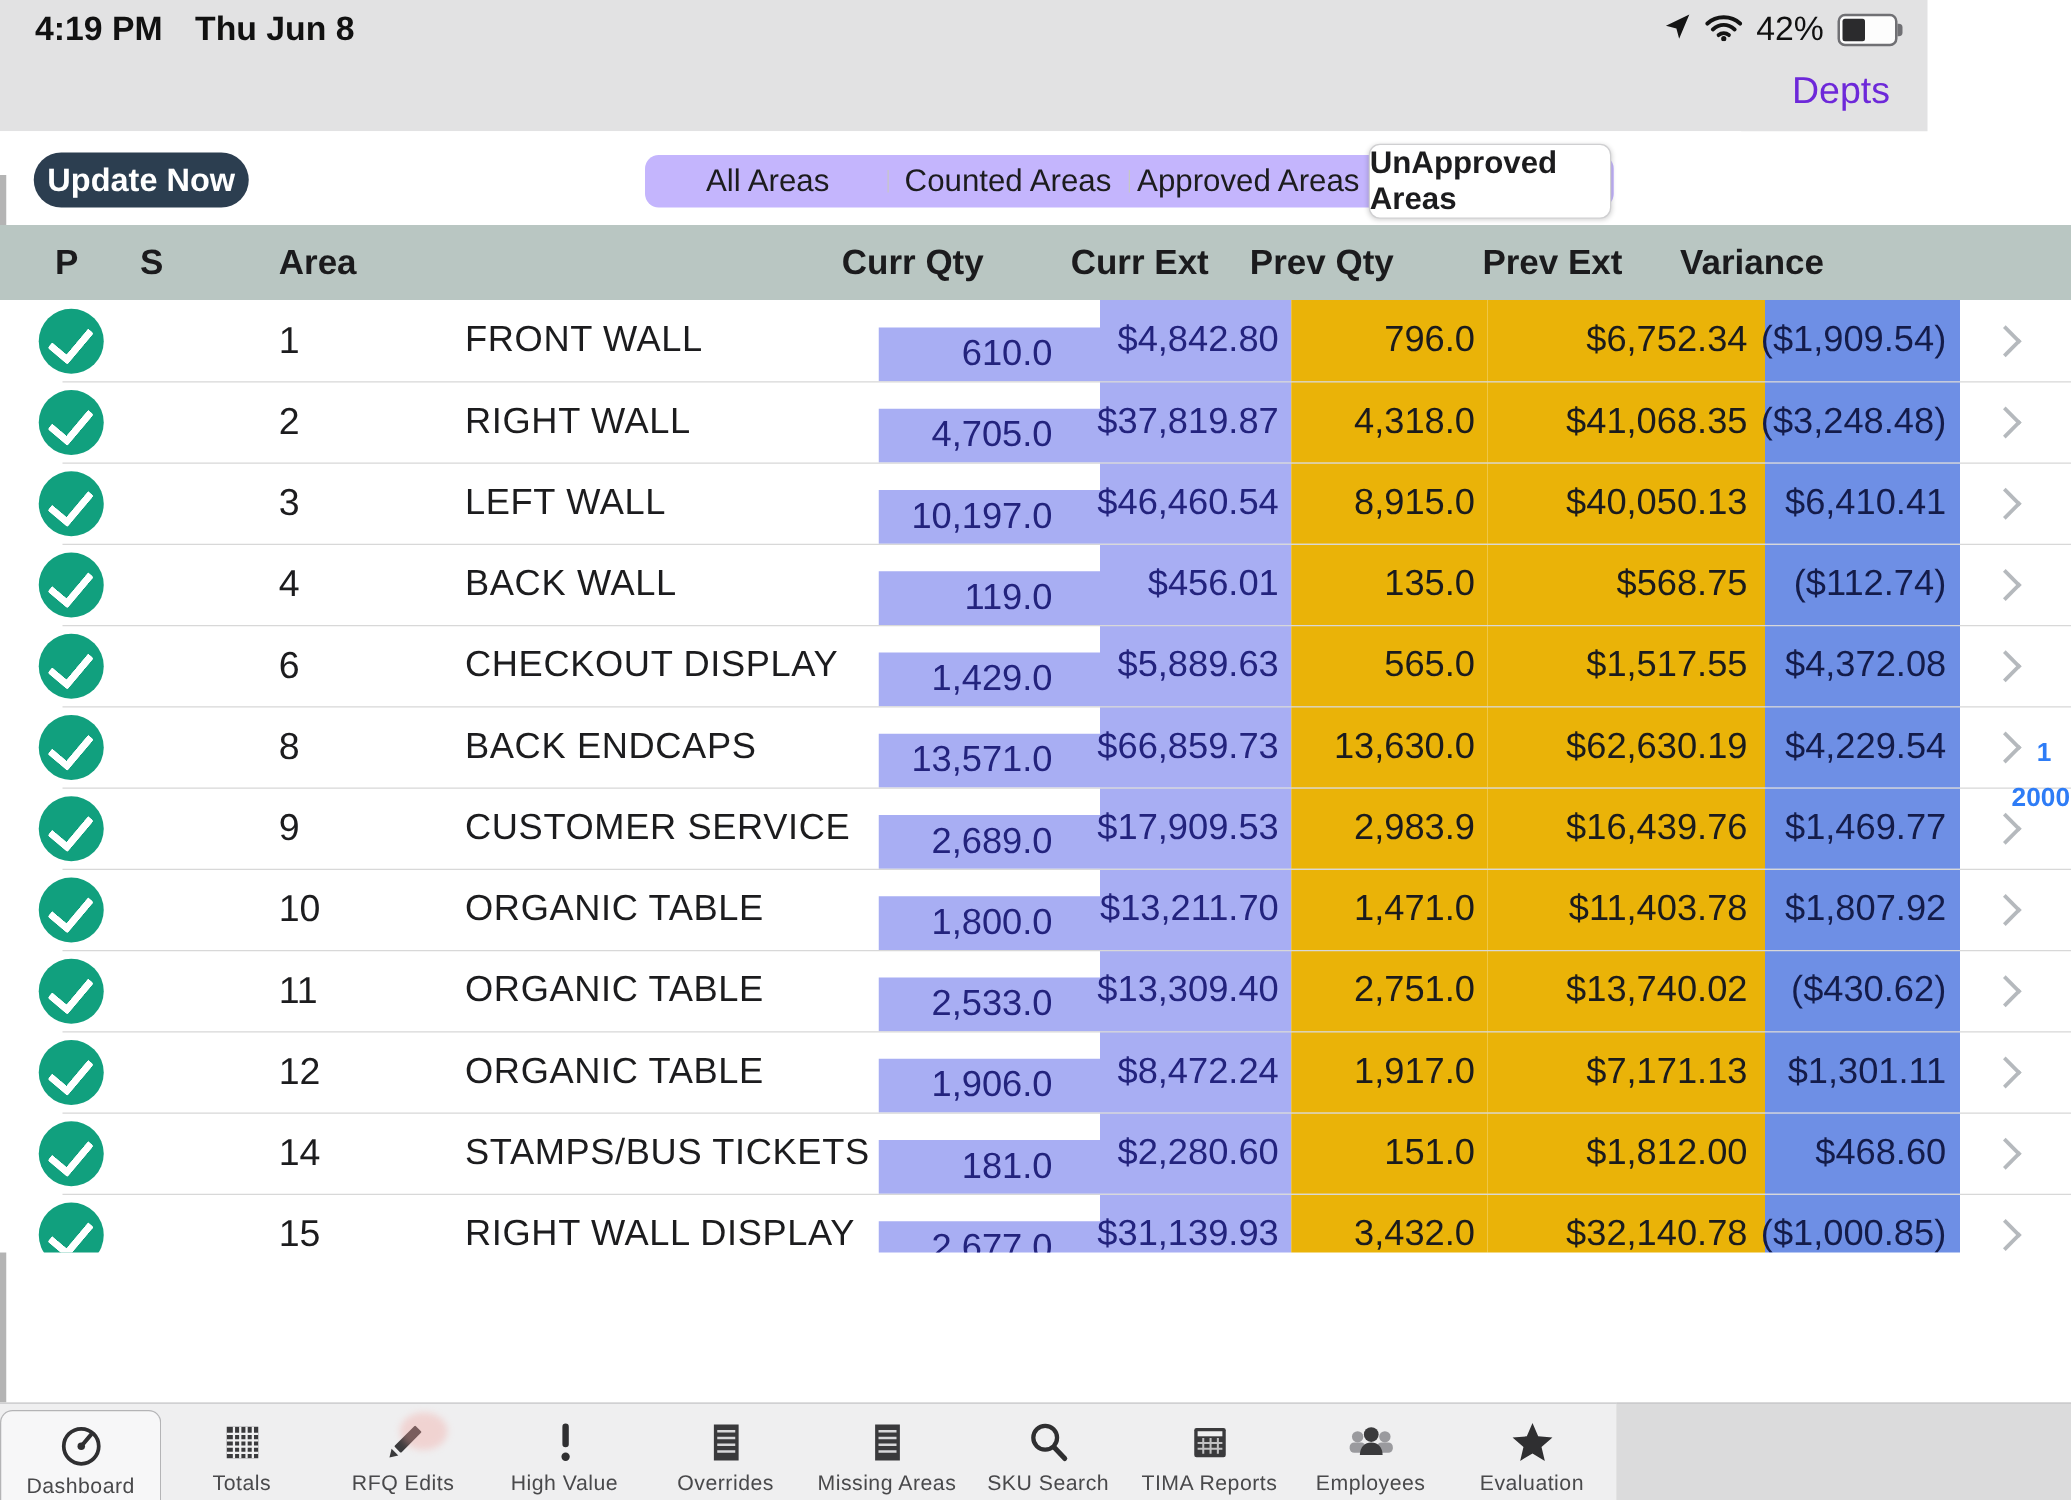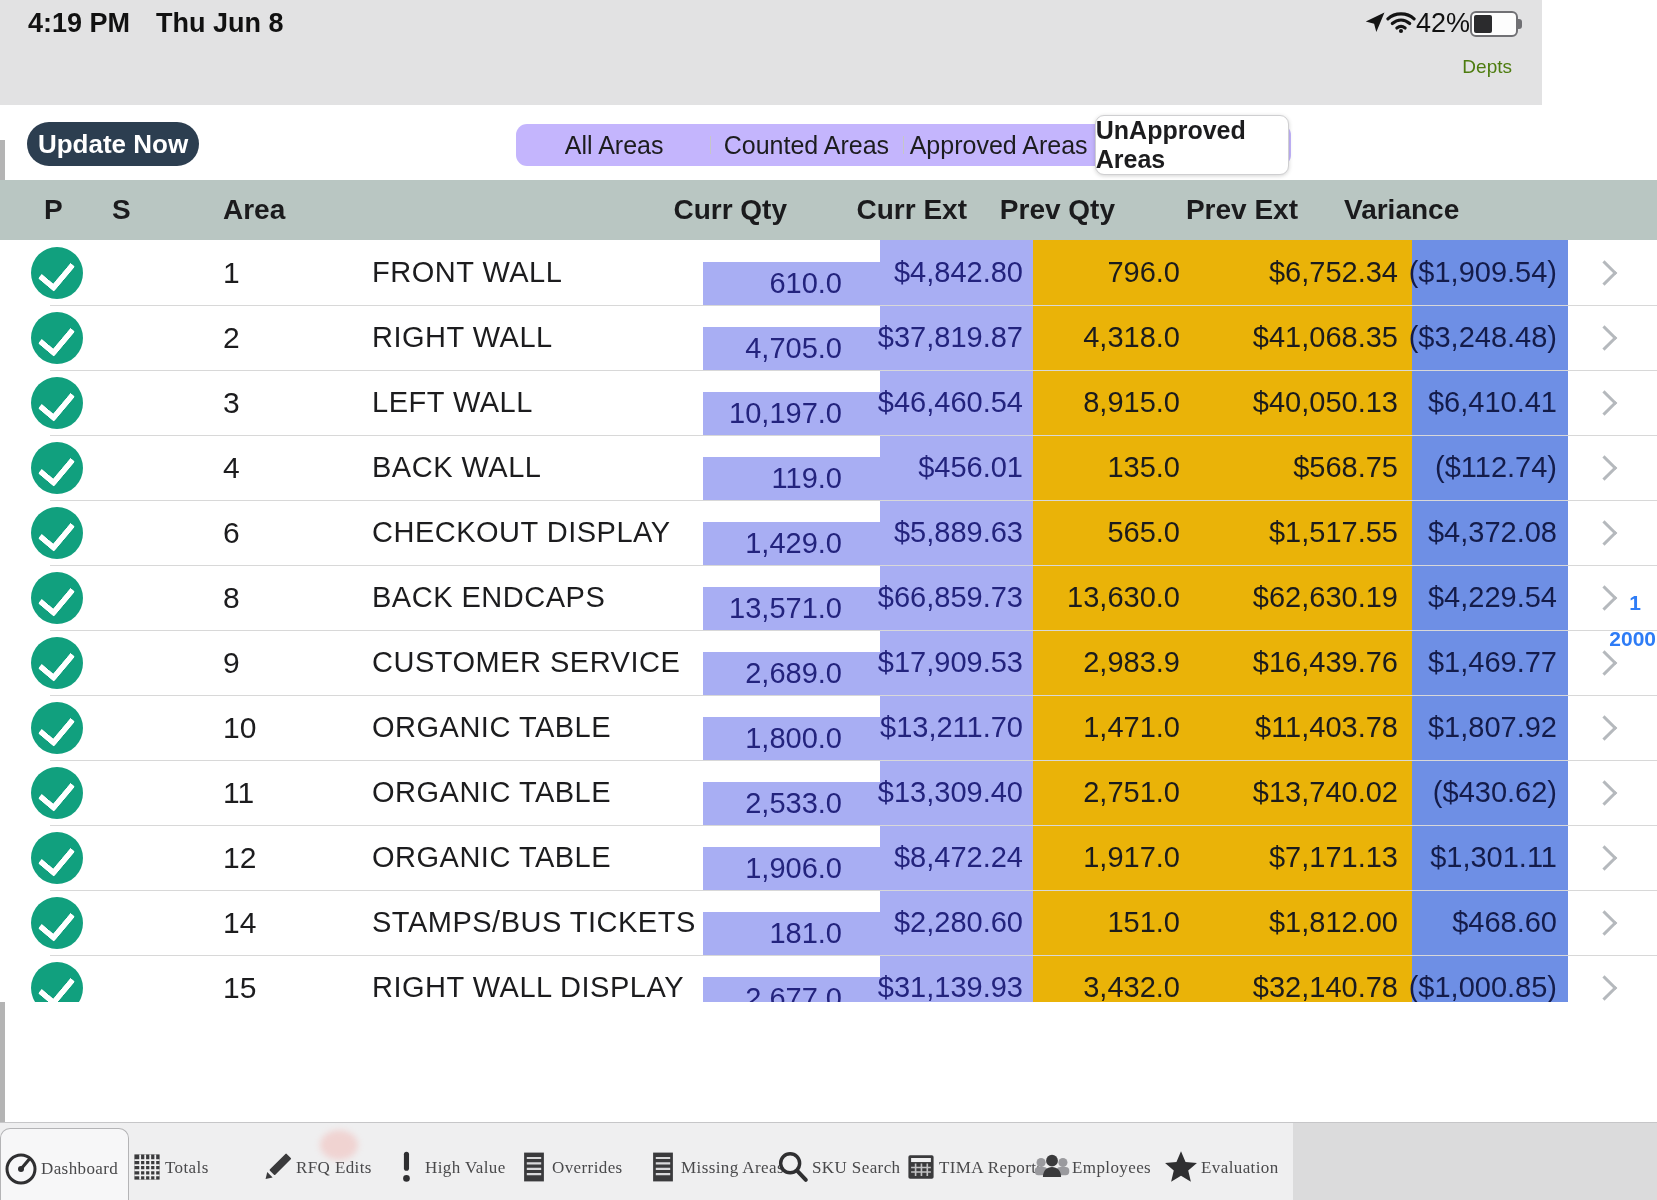--- a/index.html
+++ b/index.html
@@ -3,26 +3,26 @@
 <meta charset="utf-8">
 <style>
   html,body{margin:0;padding:0;overflow:hidden;}
   body{width:1657px;height:1200px;position:relative;background:#ffffff;
        font-family:"Liberation Sans",sans-serif;color:#1c1c1e;}
 
   
   .status-area{position:absolute;left:0;top:0;width:1542px;height:105px;background:#e2e2e3;}
   .status-left{position:absolute;left:28px;top:8px;display:flex;gap:26px;
                font-size:27px;font-weight:600;color:#111;}
-  .status-right{position:absolute;right:24px;top:8px;display:flex;align-items:center;}
+  .status-right{position:absolute;right:24px;top:8px;display:flex;align-items:center;gap:11px;}
   .battery-pct{font-size:27px;font-weight:500;color:#111;}
   .battery{width:44px;height:22px;border:2px solid #707074;border-radius:6px;position:relative;background:#fdfdfd;}
   .battery .fill{position:absolute;left:2px;top:2px;bottom:2px;width:40%;background:#2b2b2d;border-radius:2px;}
   .battery .nub{position:absolute;right:-6px;top:6px;width:4px;height:10px;background:#707074;border-radius:0 3px 3px 0;}
-  .depts-link{position:absolute;right:30px;top:56px;font-size:19px;color:#4d7c0f;cursor:pointer;}
+  .depts-link{position:absolute;right:30px;top:56px;font-size:30px;color:#6d28d9;cursor:pointer;}
 
   
   .toolbar{position:absolute;left:0;top:105px;width:1393px;height:75px;background:#ffffff;}
   .update-btn{position:absolute;left:27px;top:17px;width:172px;height:44px;background:#2c3e50;
               border:none;border-radius:22px;color:#fff;font-size:26px;font-weight:700;
               font-family:"Liberation Sans",sans-serif;display:flex;align-items:center;justify-content:center;cursor:pointer;}
   .segmented{position:absolute;right:102px;top:19px;width:775px;height:42px;background:#c4b5fd;
              border-radius:11px;display:flex;padding:2px;box-sizing:border-box;align-items:center;}
   .segment{flex:1;display:flex;align-items:center;justify-content:center;font-size:25px;
            color:#1c1c1e;position:relative;cursor:pointer;border-radius:9px;}
@@ -62,22 +62,22 @@
         transform:rotate(45deg) translate(-6px,6px);}
 
   .side-page{position:absolute;right:16px;top:591px;font-size:21px;font-weight:600;color:#2e7cf6;}
   .side-count{position:absolute;right:1px;top:627px;font-size:21px;font-weight:700;color:#2e7cf6;}
 
   
   .tabbar{position:absolute;left:0;top:1122px;width:1293px;height:78px;background:#efeff0;
           border-top:1px solid #c6c6c8;display:flex;box-sizing:border-box;}
   .tabbar-right{position:absolute;left:1293px;top:1122px;width:364px;height:78px;background:#dbdbdc;
           border-top:1px solid #c6c6c8;box-sizing:border-box;}
-  .tab{width:129px;flex:none;display:flex;flex-direction:row;align-items:center;padding-top:10px;
-       box-sizing:border-box;cursor:pointer;font-family:Liberation Serif, serif;}
+  .tab{width:129px;flex:none;display:flex;flex-direction:column;align-items:center;padding-top:10px;
+       box-sizing:border-box;cursor:pointer;}
   .tab.selected{background:#f7f7f8;border:1px solid #b4b4b6;border-bottom:none;
                 border-radius:10px 10px 0 0;margin-top:5px;padding-top:6px;}
   .tab-icon{height:42px;display:flex;align-items:center;justify-content:center;}
   .tab-label{font-size:17px;color:#49494b;letter-spacing:.4px;margin-top:2px;white-space:nowrap;}
   .badge-smudge{position:absolute;left:320px;top:1130px;width:38px;height:30px;border-radius:50%;
                 background:#f2a09a;opacity:.35;filter:blur(3px);}
 </style>
 </head>
 <body>
 

